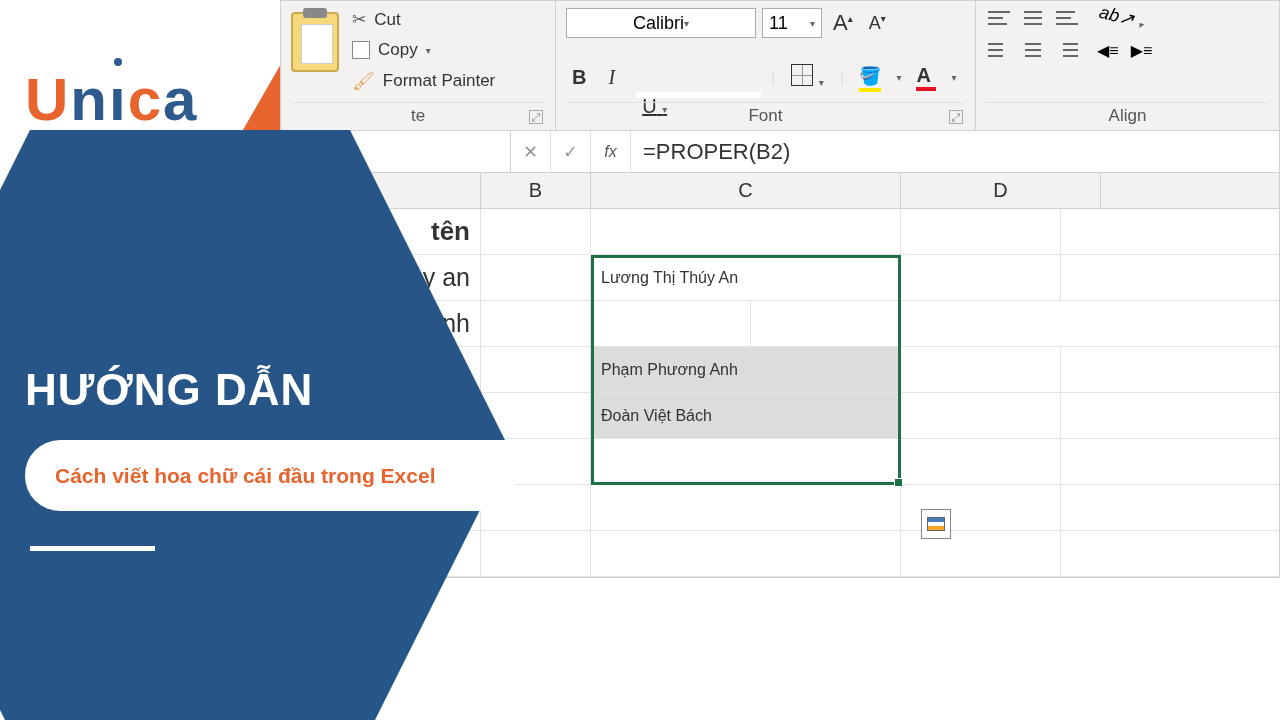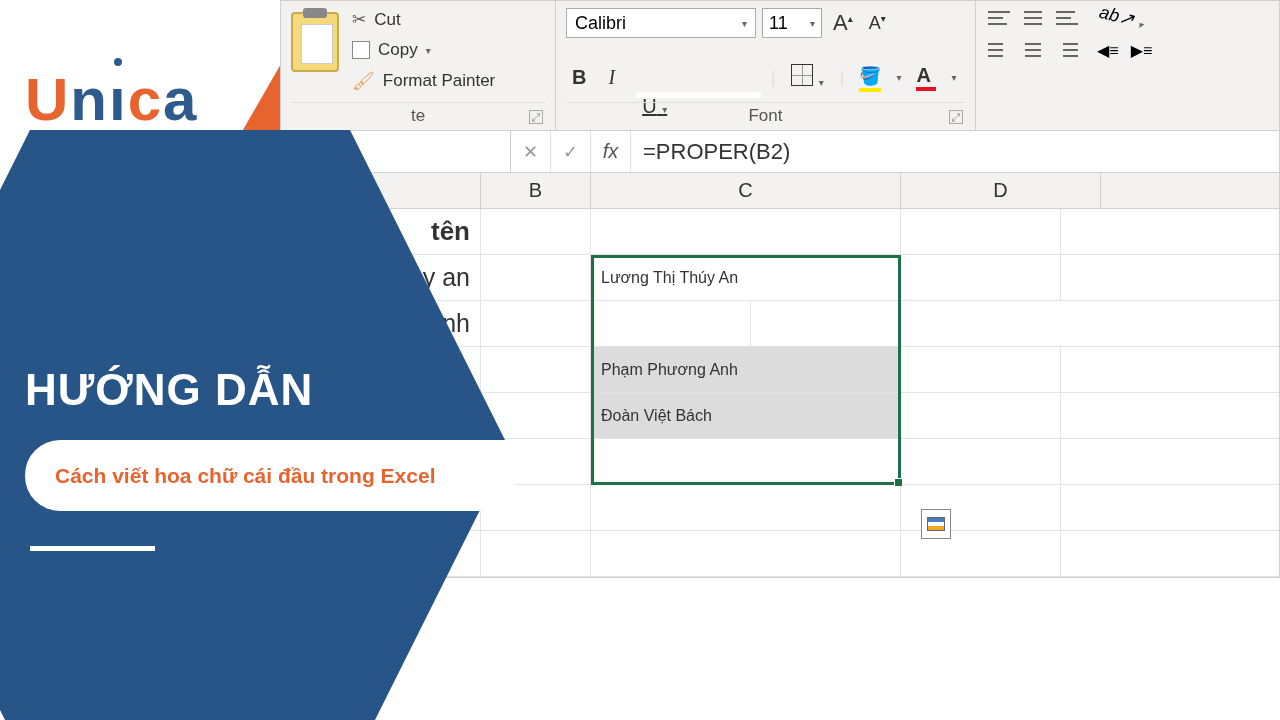--- a/index.html
+++ b/index.html
@@ -39,21 +39,21 @@
 .paste-icon::after { content:''; position:absolute; top:10px; left:8px; right:4px; bottom:6px; background:#fff; border:1px solid #ccc; }
 .clip-buttons { display: flex; flex-direction: column; gap: 6px; font-size: 17px; color: #333; }
 .clip-buttons .btn { display: flex; align-items: center; gap: 8px; cursor: pointer; padding: 2px 5px; }
 .scissors { color: #555; }
 .copy-icon { display:inline-block; width:18px; height:18px; border:1px solid #888; position:relative; background:#fff; }
 .copy-icon::after{content:'';position:absolute;top:-4px;left:-4px;width:18px;height:18px;border:1px solid #888;background:#fff;z-index:-1;}
 .brush { color:#e8a055; font-size:18px; }
 
 
 .font-row1 { display: flex; gap: 6px; align-items: center; margin-bottom: 10px; }
-.font-name { background:#fff; border:1px solid #ababab; width:190px; height:30px; padding:3px 8px; font-size:18px; display:flex; align-items:center; justify-content:space-between; }
+.font-name { background:#fff; border:1px solid #ababab; width:190px; height:30px; padding:3px 8px; font-size:18px; display:flex; align-items:center; justify-content:center; }
 .font-size-box { background:#fff; border:1px solid #ababab; width:60px; height:30px; padding:3px 6px; font-size:18px; display:flex; align-items:center; justify-content:space-between; }
 .caret { font-size:10px; color:#666; }
 .font-a { font-size:18px; color:#333; padding:3px 5px; }
 .font-a.big { font-size:22px; }
 .font-a sup { font-size:10px; }
 .font-row2 { display: flex; gap: 10px; align-items: center; }
 .fbtn { font-size: 20px; padding: 3px 6px; color: #333; cursor: pointer; }
 .fbtn.bold { font-weight: bold; }
 .fbtn.italic { font-style: italic; font-family: serif; }
 .fbtn.underline { text-decoration: underline; }
@@ -77,21 +77,21 @@
 .align-btn.bot span:nth-child(1){width:85%;} .align-btn.bot span:nth-child(2){width:70%;} .align-btn.bot span:nth-child(3){width:100%;}
 .align-btn.left span{width:70%;}
 .align-btn.center span{width:70%;margin:0 auto;}
 .align-btn.right span{width:70%;margin-left:auto;}
 .rotate-btn { font-size:18px; font-style:italic; transform:rotate(15deg); padding:0 4px; }
 .indent-btn { font-size:16px; padding:2px; }
 
 
 .formula-bar { display:flex; align-items:center; background:#fff; border-bottom:1px solid #d0d0d0; height:42px; }
 .fb-btn { width:40px; text-align:center; font-size:18px; color:#999; border-right:1px solid #e0e0e0; height:100%; display:flex; align-items:center; justify-content:center; }
-.fb-fx { font-style:italic; font-family:serif; color:#555; font-size:20px; }
+.fb-fx { font-style:italic; font-family:serif; color:#555; font-size:16px; }
 .fb-input { flex:1; padding:0 12px; font-size:22px; color:#333; }
 
 
 .grid { background:#fff; }
 .col-headers { display:flex; height:36px; border-bottom:1px solid #d0d0d0; background:#f3f2f1; }
 .col-headers .ch { border-right:1px solid #d0d0d0; display:flex; align-items:center; justify-content:center; font-size:20px; color:#333; } .ch-b { width:250px; } .ch-c { width:310px; } .ch-d { width:160px; }
 .rows { position:relative; }
 .row { display:flex; height:46px; border-bottom:1px solid #e3e3e3; }
 .cell { border-right:1px solid #e3e3e3; padding:6px 10px; font-size:24px; color:#333; display:flex; align-items:center; }
 .cell.b { width:310px; font-size:25px; } 
@@ -216,20 +216,23 @@
           </div>
         </div>
         <div class="align-col">
           <div class="rotate-btn"><span>ab</span>↗ <span class="caret">▾</span></div>
           <div class="align-row">
             <span class="indent-btn">◀≡</span>
             <span class="indent-btn">▶≡</span>
           </div>
         </div>
       </div>
+      <div class="group-label">
+        <span>Align</span>
+      </div>
     </div>
   </div>
 
   <div class="formula-bar">
     <div style="width:230px;border-right:1px solid #d0d0d0;height:100%;"></div>
     <div class="fb-btn">✕</div>
     <div class="fb-btn">
         <span>✓</span>
       </div>
     <div class="fb-btn fb-fx">

